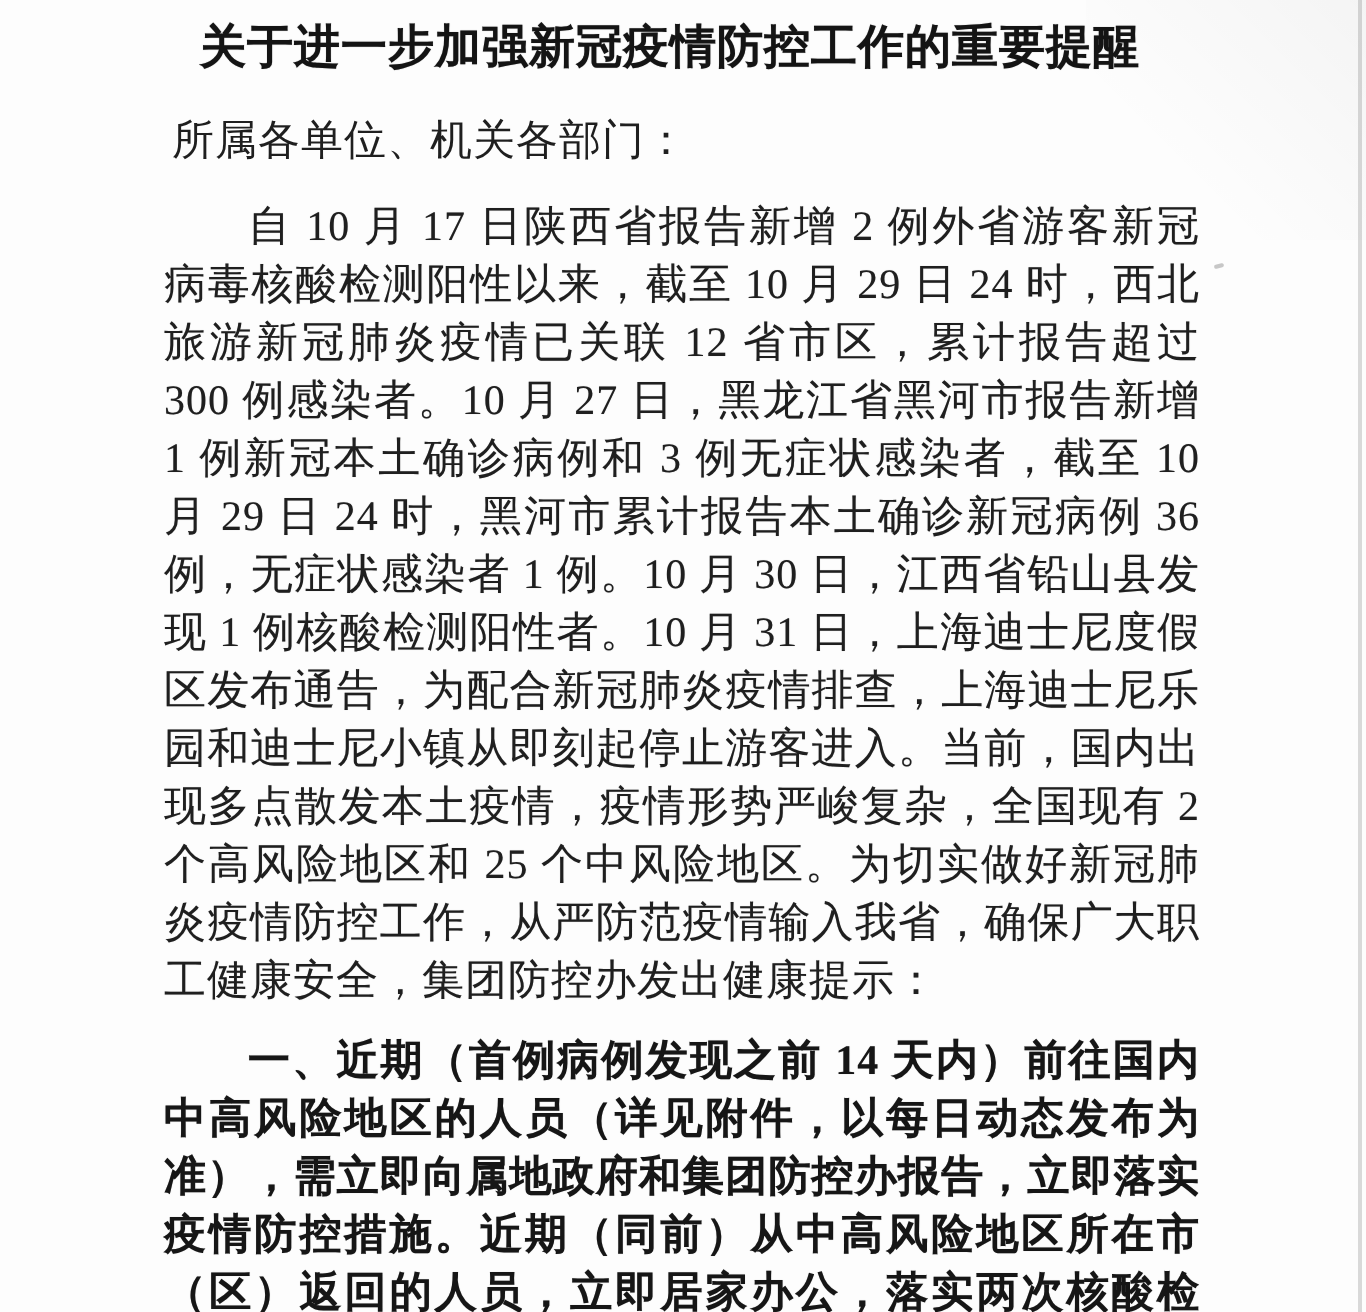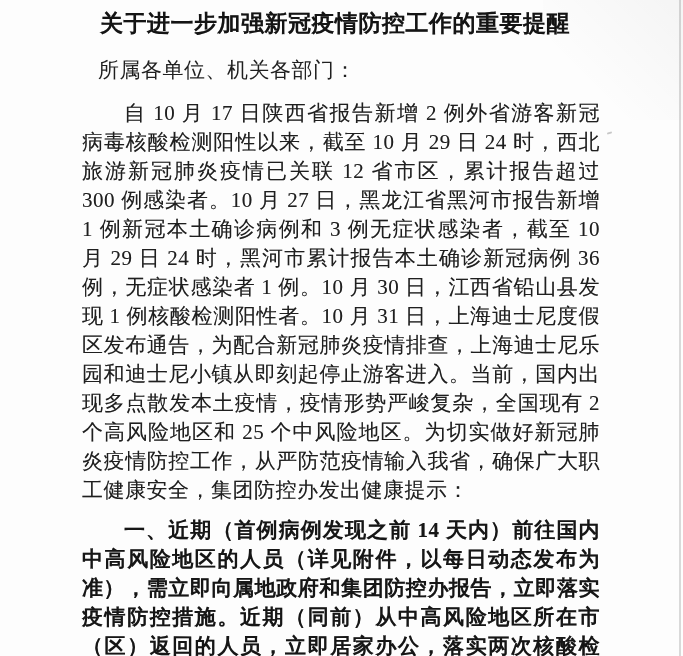--- a/index.html
+++ b/index.html
@@ -32,21 +32,21 @@
     font-family: "Liberation Sans", "DejaVu Sans", sans-serif;
     font-size: 23px;
     font-weight: 700;
     line-height: 34px;
     text-align: center;
     letter-spacing: 0.5px;
     color: #141414;
     text-shadow: 0 0 0.5px rgba(0,0,0,0.4);
   }
   .salutation {
-    margin: 16px 0 0 16px;
+    margin: 16px 0 0 4px;
     font-size: 21px;
     line-height: 29px;
     letter-spacing: 0.5px;
   }
   .body-para {
     margin: 14px 0 0 0;
     font-size: 21px;
     line-height: 29px;
     text-indent: 2em;
     text-align: justify;

